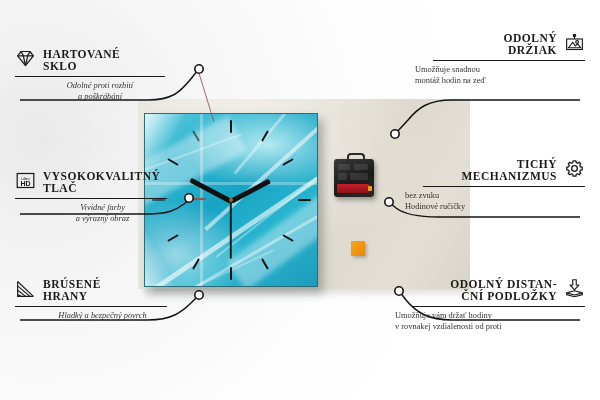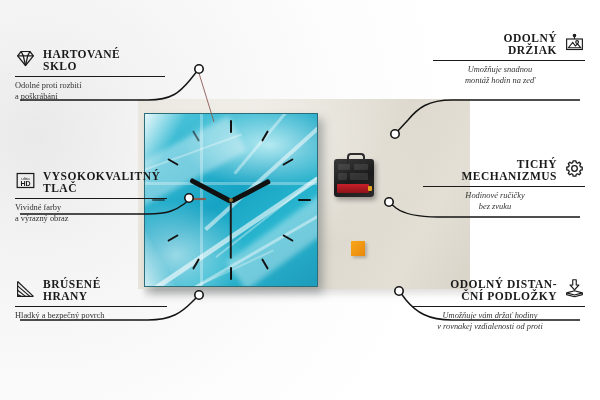--- a/index.html
+++ b/index.html
@@ -92,24 +92,24 @@
     font-size:11.5px;font-weight:bold;letter-spacing:.5px;color:#1a1a1a;
     font-family:"Liberation Serif", serif;white-space:nowrap;
   }
   .co-rule{height:1.4px;background:#1a1a1a;margin:3px 0 3px 0;}
   .co-sub{
     font-size:8.4px;color:#333;line-height:1.32;white-space:nowrap;
     font-family:"Liberation Serif", serif;
   }
   .left .co-head{justify-content:flex-start;}
   .left .co-titles{align-items:flex-start;}
-  .left .co-sub{text-align:left;}
+  .left .co-sub{text-align:center;font-style:italic;}
   .right .co-head{justify-content:flex-end;}
   .right .co-titles{align-items:flex-end;}
-  .right .co-sub{text-align:center;font-style:italic;}
+  .right .co-sub{text-align:left;}
   .ico{width:21px;height:21px;flex:0 0 21px;display:block;}
   .ico svg{display:block;width:21px;height:21px;}
   
   #wires{position:absolute;left:0;top:0;width:600px;height:400px;pointer-events:none;}
 </style>
 </head>
 <body>
 
 <div id="stage">
 
@@ -270,22 +270,22 @@
         <span class="co-title">MECHANIZMUS</span>
       </span>
       <span class="ico">
         <svg viewBox="0 0 24 24" fill="none" stroke="#1a1a1a" stroke-width="1.5">
           <path d="M12 3.2 L13.6 3.2 L14 5.3 L15.6 6 L17.4 4.9 L19.1 6.6 L18 8.4 L18.7 10 L20.8 10.4 L20.8 12 L20.8 13.6 L18.7 14 L18 15.6 L19.1 17.4 L17.4 19.1 L15.6 18 L14 18.7 L13.6 20.8 L12 20.8 L10.4 20.8 L10 18.7 L8.4 18 L6.6 19.1 L4.9 17.4 L6 15.6 L5.3 14 L3.2 13.6 L3.2 12 L3.2 10.4 L5.3 10 L6 8.4 L4.9 6.6 L6.6 4.9 L8.4 6 L10 5.3 L10.4 3.2 Z" stroke-linejoin="round"></path>
           <circle cx="12" cy="12" r="3.2"></circle>
         </svg>
       </span>
     </div>
     <div class="co-rule" style="width:162px;margin-left:18px;"></div>
+    <div class="co-sub">bez zvuku</div>
     <div class="co-sub">Hodinové ručičky</div>
-    <div class="co-sub">bez zvuku</div>
   </div>
 
   <div class="callout right" style="left:395px;top:278px;width:190px;">
     <div class="co-head">
       <span class="co-titles">
         <span class="co-title">ODOLNÝ DISTAN-</span>
         <span class="co-title">ČNÍ PODLOŽKY</span>
       </span>
       <span class="ico">
         <svg viewBox="0 0 24 24" fill="none" stroke="#1a1a1a" stroke-width="1.3" stroke-linejoin="round">

